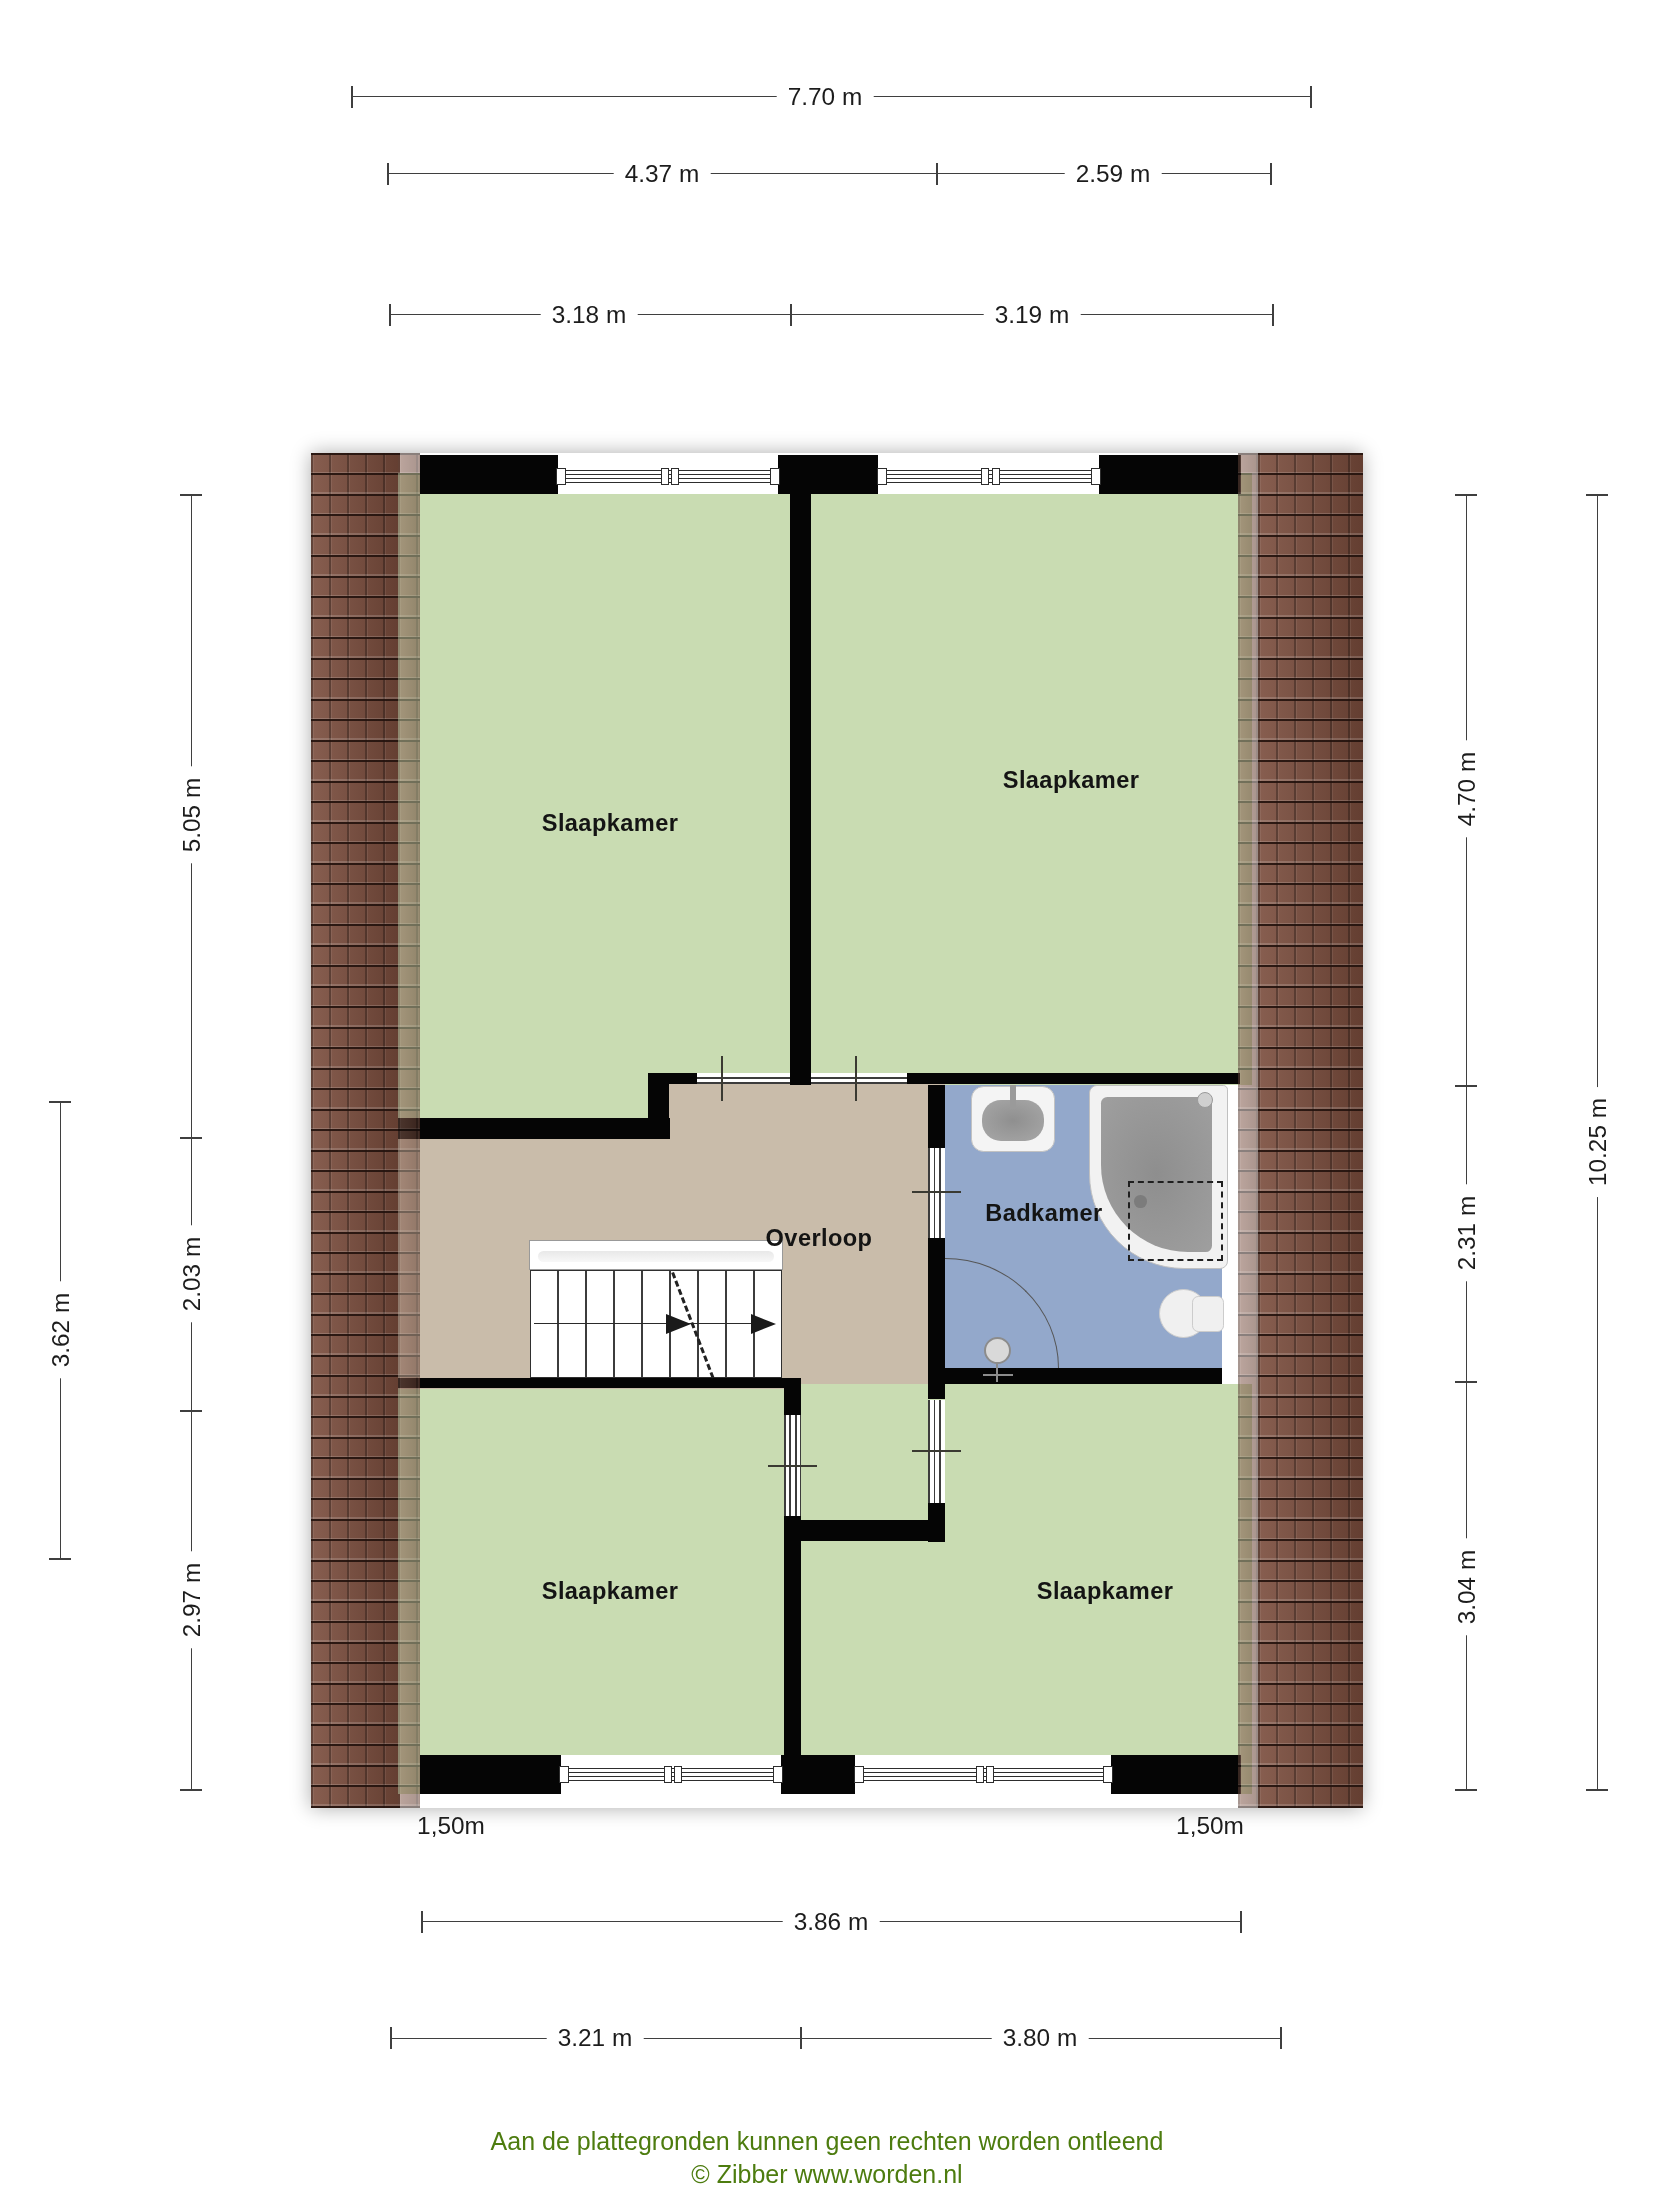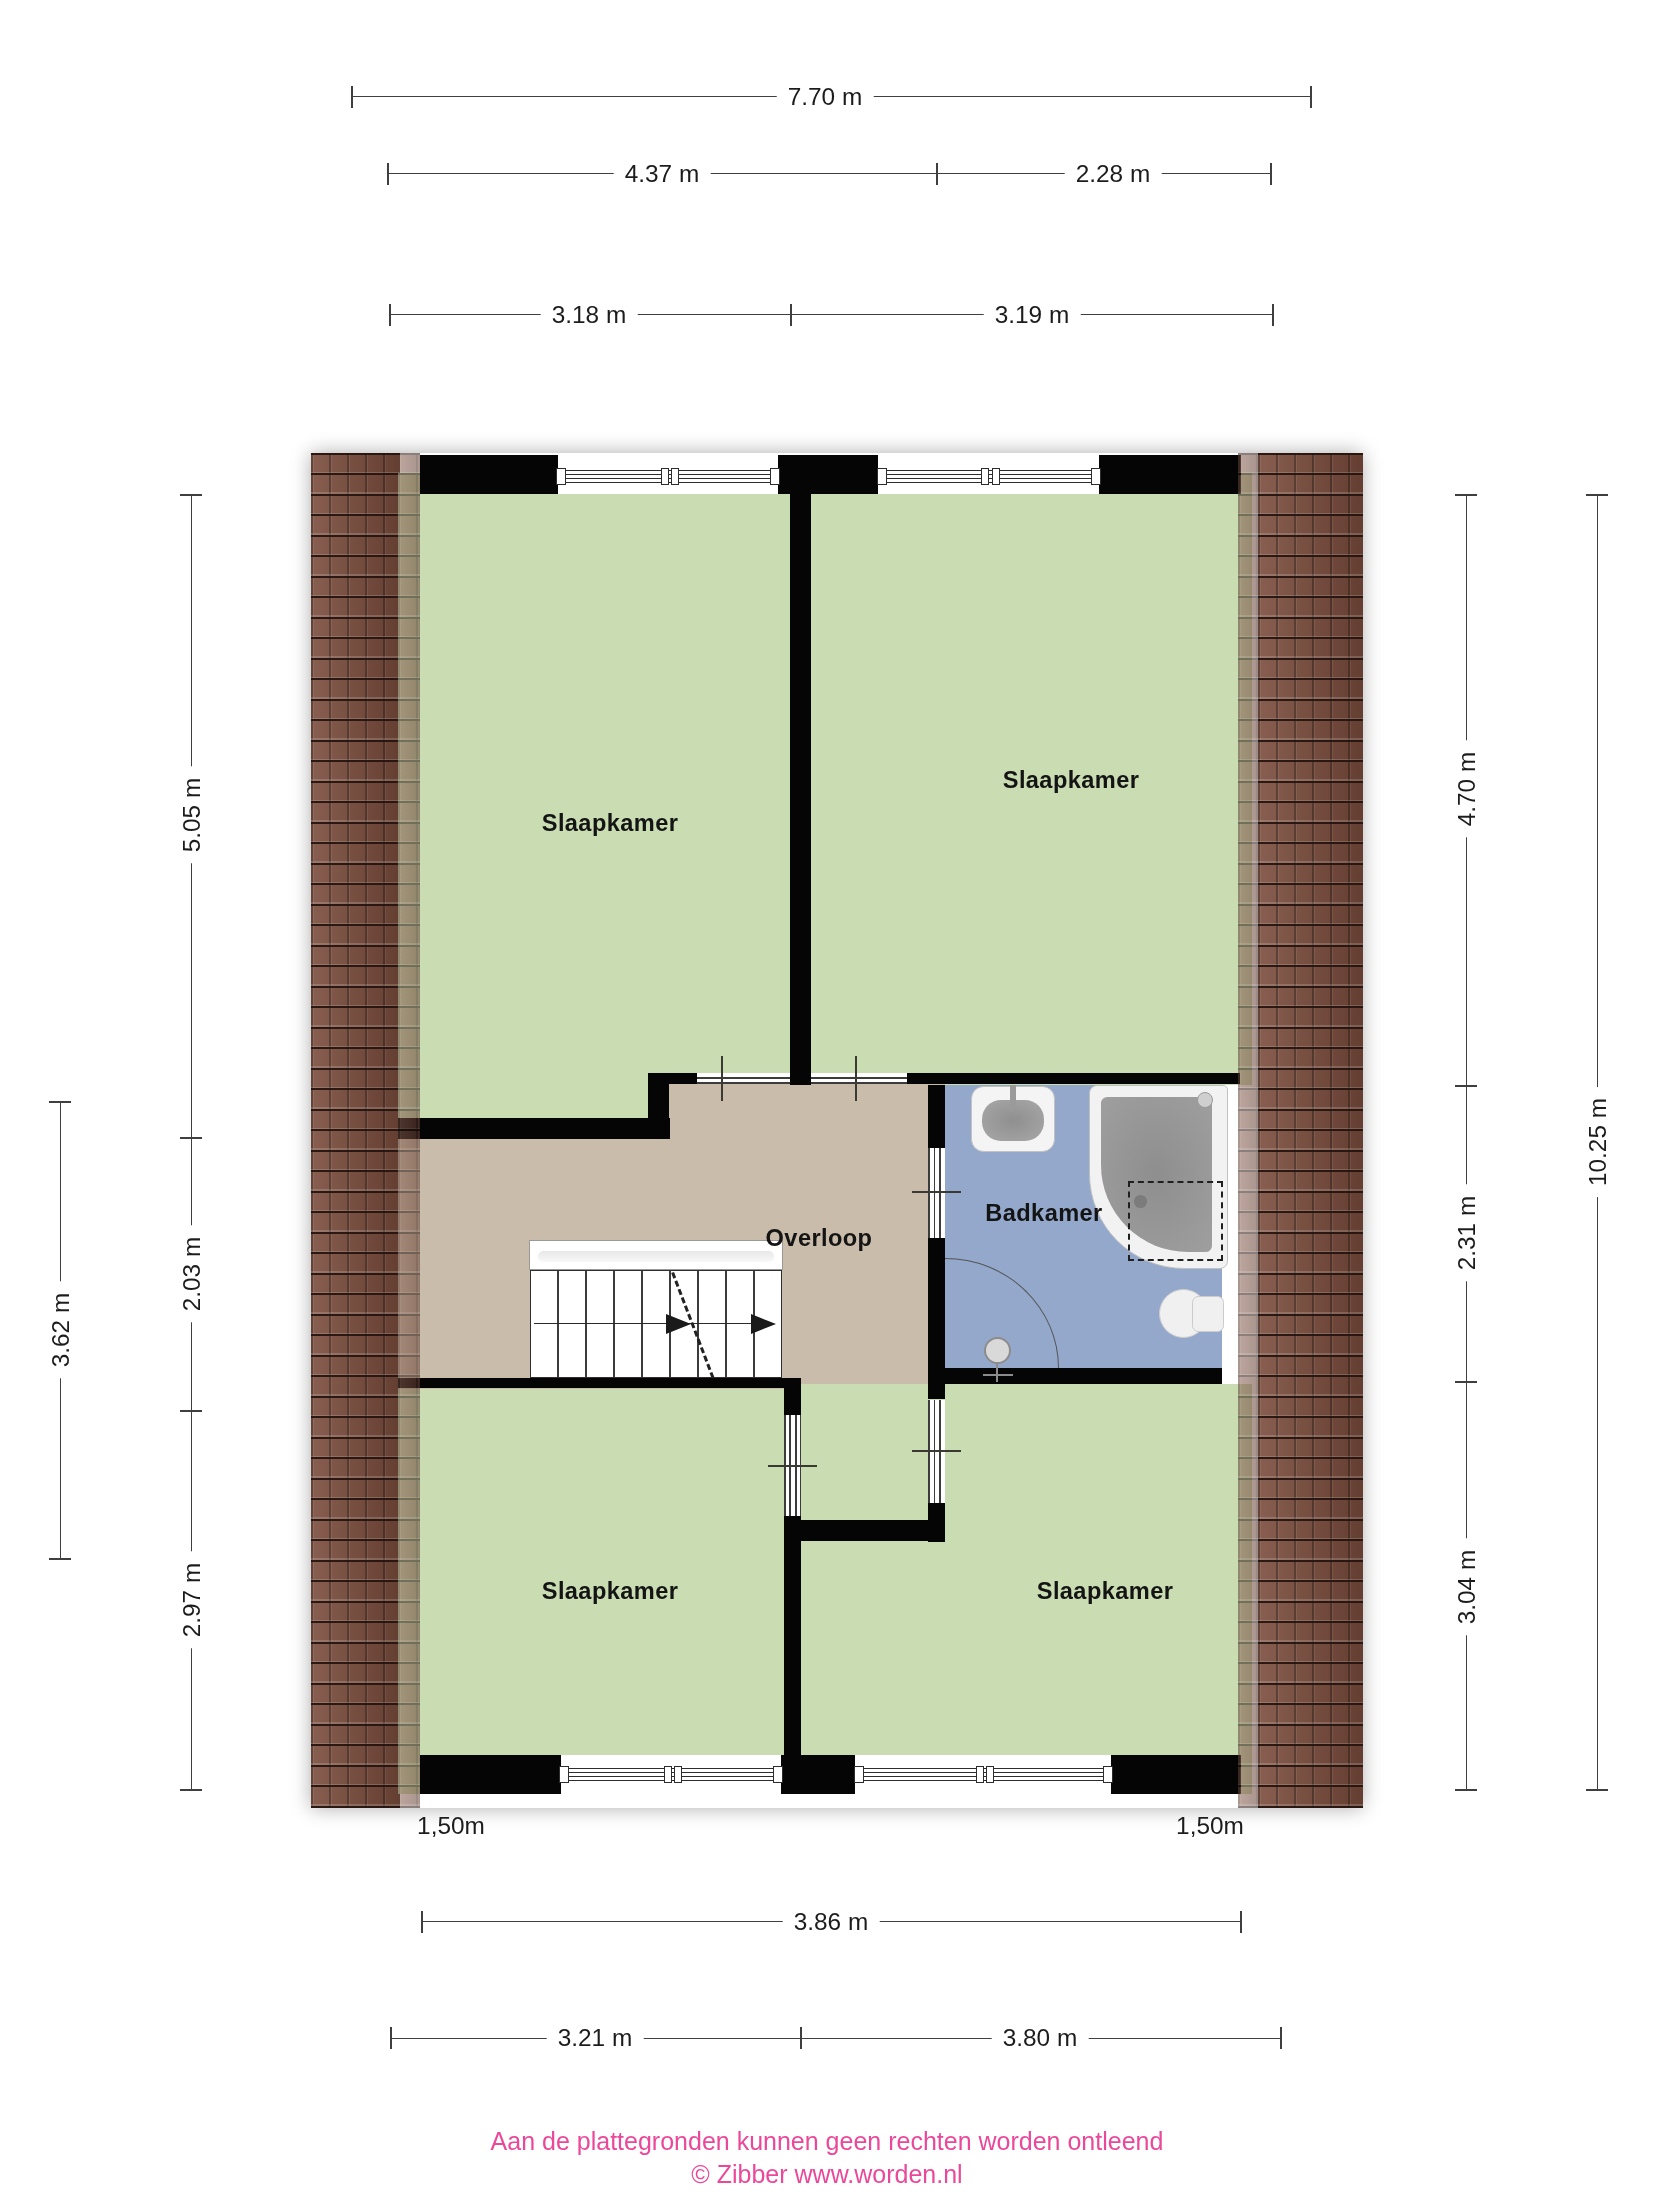--- a/index.html
+++ b/index.html
@@ -31,40 +31,40 @@
   .winrecess{background:#ffffff;}
   .winframe{border:1.6px solid #2d2d2d;background:
       linear-gradient(0deg, rgba(0,0,0,0) 0 30%, #2d2d2d 30% 36%, rgba(0,0,0,0) 36% 64%, #2d2d2d 64% 70%, rgba(0,0,0,0) 70%);
       background-color:#fff;box-sizing:border-box;}
   .wincap{background:#ffffff;border:1.6px solid #2d2d2d;box-sizing:border-box;}
   .door-v{background:repeating-linear-gradient(90deg,#3c3c3c 0 1.6px,#ffffff 1.6px 5.5px);}
   .door-h{background:repeating-linear-gradient(0deg,#3c3c3c 0 1.6px,#ffffff 1.6px 5.5px);}
   .dtick{background:#3a3a32;}
   .rlab{font-size:23.6px;color:#141414;letter-spacing:0.4px;white-space:nowrap;transform:translate(-50%,-50%);font-weight:bold;}
   .fixture{box-sizing:border-box;}
-  .footer{font-size:25px;color:#ec4899;white-space:nowrap;transform:translateX(-50%);}
+  .footer{font-size:25px;color:#4d7c0f;white-space:nowrap;transform:translateX(-50%);}
 </style>
 </head>
 <body>
 
 <div id="canvas">
 
   <div>
     <div class="abs hdim" style="left:351px;top:96px;width:960px;"></div>
     <div class="abs tickv" style="left:351px;top:86px;"></div>
     <div class="abs tickv" style="left:1310px;top:86px;"></div>
     <span class="abs dlab" style="left:825px;top:97px;">7.70 m</span>
   </div>
   <div>
     <div class="abs hdim" style="left:387px;top:173px;width:884px;"></div>
     <div class="abs tickv" style="left:387px;top:163px;"></div>
     <div class="abs tickv" style="left:936px;top:163px;"></div>
     <div class="abs tickv" style="left:1270px;top:163px;"></div>
     <span class="abs dlab" style="left:662px;top:174px;">4.37 m</span>
-    <span class="abs dlab" style="left:1113px;top:174px;">2.28 m</span>
+    <span class="abs dlab" style="left:1113px;top:174px;">2.59 m</span>
   </div>
   <div>
     <div class="abs hdim" style="left:389px;top:314px;width:884px;"></div>
     <div class="abs tickv" style="left:389px;top:304px;"></div>
     <div class="abs tickv" style="left:790px;top:304px;"></div>
     <div class="abs tickv" style="left:1272px;top:304px;"></div>
     <span class="abs dlab" style="left:589px;top:315px;">3.18 m</span>
     <span class="abs dlab" style="left:1032px;top:315px;">3.19 m</span>
   </div>
 

